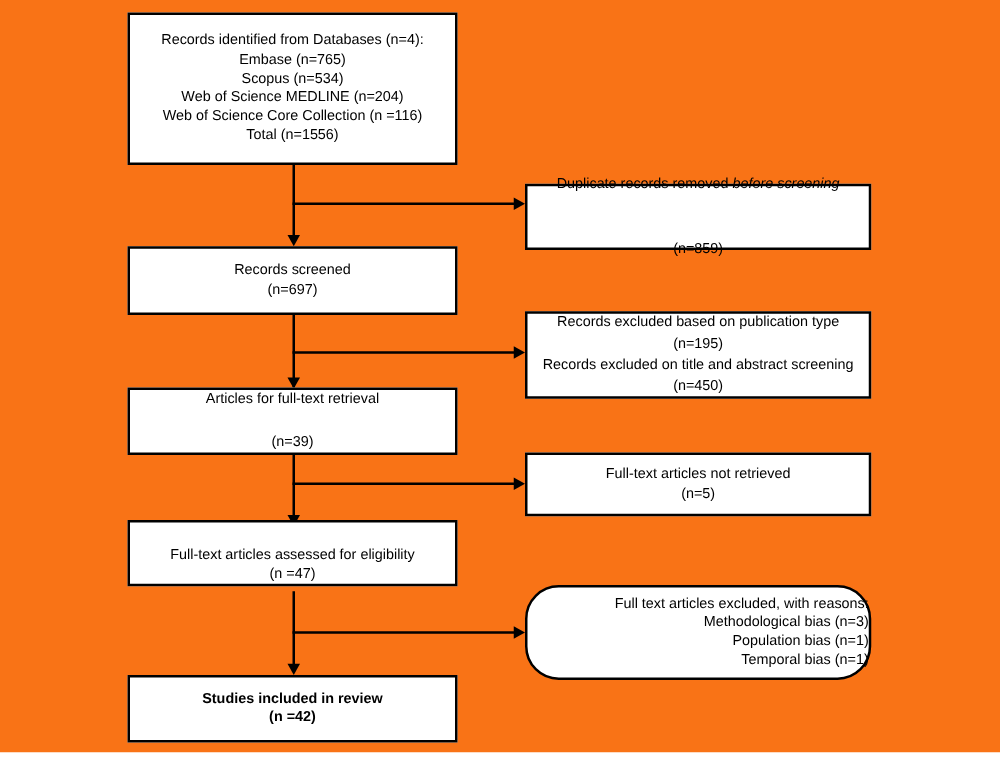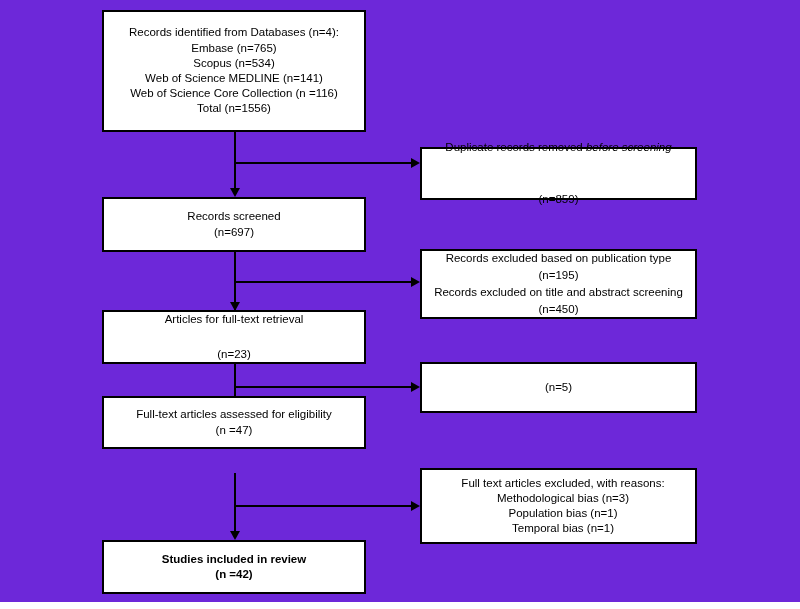--- a/index.html
+++ b/index.html
@@ -8,37 +8,37 @@
     background: #ffffff;
   }
   body {
     font-family: "Liberation Sans", sans-serif;
     -webkit-font-smoothing: antialiased;
   }
   #canvas {
     position: relative;
     width: 800px;
     height: 602px;
-    background: #6d28d9;
+    background: #f97316;
     overflow: hidden;
   }
   .box {
     position: absolute;
     box-sizing: border-box;
     border: 2px solid #000000;
     background: #ffffff;
     display: flex;
     flex-direction: column;
     justify-content: center;
     color: #000000;
     font-size: 11.5px;
     line-height: 1.32;
   }
   .box.center { align-items: center; text-align: center; }
-  .box.leftal { align-items: center; text-align: left; padding-left: 9px; }
+  .box.leftal { align-items: flex-end; text-align: left; padding-left: 9px; border-radius: 27px; }
   .box .line { display: block; white-space: pre; }
   .box .ital { font-style: italic; }
 
   
   .vline {
     position: absolute;
     width: 2px;
     background: #000000;
   }
   .hline {
@@ -83,21 +83,21 @@
 
   <div class="vline" style="left:234px; top:473px; height:62px;"></div>
   <div class="arrow-down" style="left:230px; top:531px;"></div>
   <div class="hline" style="left:234px; top:505px; width:178px;"></div>
   <div class="arrow-right" style="left:411px; top:501px;"></div>
 
   <div class="box center" style="left:102px; top:10px; width:264px; height:122px;">
     <span class="line">Records identified from Databases (n=4):</span>
     <span class="line">Embase (n=765)</span>
     <span class="line">Scopus (n=534)</span>
-    <span class="line">Web of Science MEDLINE (n=141)</span>
+    <span class="line">Web of Science MEDLINE (n=204)</span>
     <span class="line">Web of Science Core Collection (n =116)</span>
     <span class="line">Total (n=1556)</span>
   </div>
 
   <div class="box center" style="left:420px; top:147px; width:277px; height:53px;gap:36px;">
     <span class="line"><span>Duplicate records removed </span><span class="ital">before screening</span></span>
     <span class="line">(n=859)</span>
   </div>
 
   <div class="box center" style="left:102px; top:197px; width:264px; height:55px;">
@@ -107,28 +107,29 @@
 
   <div class="box center" style="left:420px; top:249px; width:277px; height:70px;justify-content:space-between;">
     <span class="line">Records excluded based on publication type</span>
     <span class="line">(n=195)</span>
     <span class="line">Records excluded on title and abstract screening</span>
     <span class="line">(n=450)</span>
   </div>
 
   <div class="box center" style="left:102px; top:310px; width:264px; height:54px;justify-content:space-between;">
     <span class="line">Articles for full-text retrieval</span>
-    <span class="line">(n=23)</span>
+    <span class="line">(n=39)</span>
   </div>
 
   <div class="box center" style="left:420px; top:362px; width:277px; height:51px;">
+    <span class="line">Full-text articles not retrieved</span>
     <span class="line">(n=5)</span>
   </div>
 
-  <div class="box center" style="left:102px; top:396px; width:264px; height:53px;">
+  <div class="box center" style="left:102px; top:416px; width:264px; height:53px;justify-content:flex-end;">
     <span class="line">Full-text articles assessed for eligibility</span>
     <span class="line">(n =47)</span>
   </div>
 
   <div class="box leftal" style="left:420px; top:468px; width:277px; height:76px;">
     <span class="line">Full text articles excluded, with reasons:</span>
     <span class="line">Methodological bias (n=3)</span>
     <span class="line">Population bias (n=1)</span>
     <span class="line">Temporal bias (n=1)</span>
   </div>

